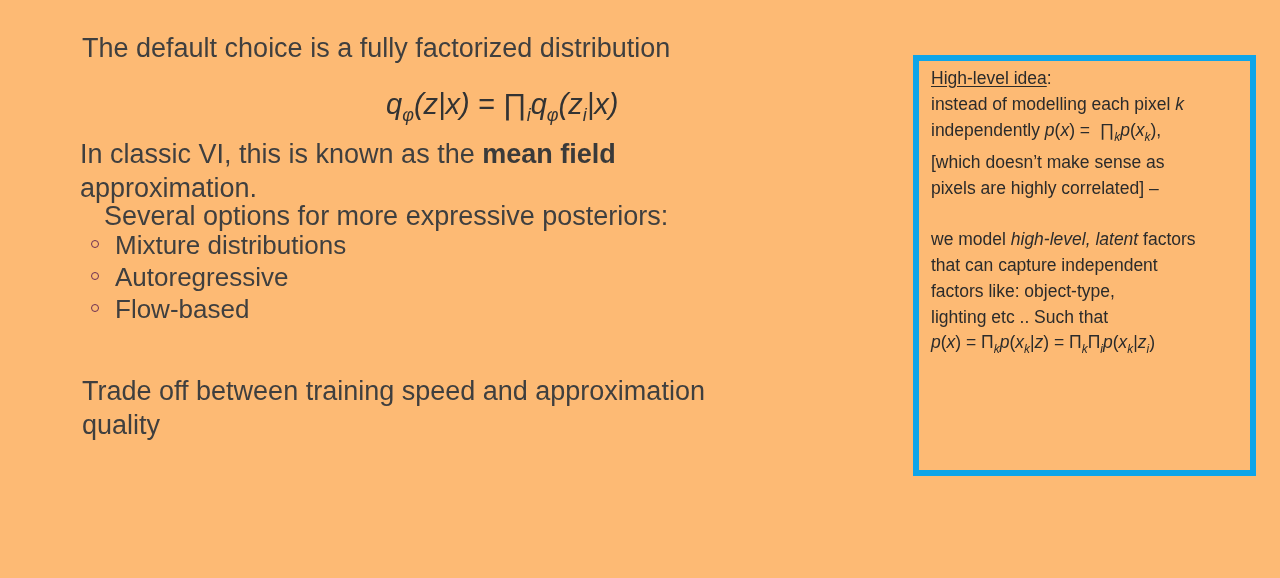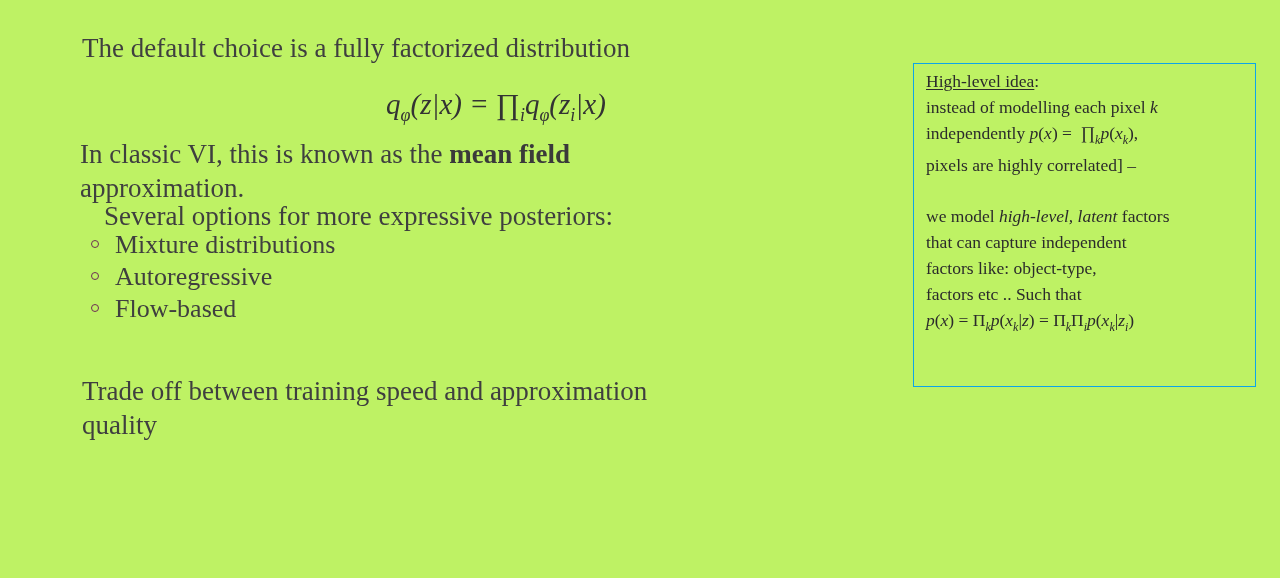--- a/index.html
+++ b/index.html
@@ -1,22 +1,22 @@
 <!DOCTYPE html>
 <html><head>
 <meta charset="utf-8">
 <style>
   html, body { margin: 0; padding: 0; background: #ffffff; }
   .slide {
     position: relative;
     width: 1280px;
     height: 578px;
-    background: #bef264;
+    background: #fdba74;
     overflow: hidden;
-    font-family: Liberation Serif, serif;
+    font-family: Liberation Sans, sans-serif;
     color: #3f3f3f;
   }
   .title {
     position: absolute;
     left: 82px; top: 30px;
     font-size: 27px;
     line-height: 36px;
     white-space: nowrap;
   }
   .formula-main {
@@ -52,28 +52,27 @@
     position: absolute;
     left: 1px; top: 11px;
     width: 6px; height: 6px;
     border: 1.6px solid #6e3053;
     border-radius: 50%;
     background: transparent;
   }
   .note-box {
     position: absolute;
     left: 913px; top: 55px;
-    width: 343px; height: 324px;
+    width: 343px; height: 421px;
     box-sizing: border-box;
-    border: 1px solid #0ea5e9;
+    border: 6px solid #0ea5e9;
     padding: 5px 10px 4px 12px;
     color: #2b2b2b;
     font-size: 17.5px;
     overflow: hidden;
-    margin-top: 8px;
   }
   .note-line {
     min-height: 25.8px;
     line-height: 25.8px;
     white-space: nowrap;
   }
   .note-line sub { font-size: 68%; }
   .note-line i { font-style: italic; }
   .note-line u { text-decoration: underline; text-underline-offset: 2px; }
 </style>
@@ -104,22 +103,23 @@
       <span>Flow-based</span>
     </li>
   </ul>
 
   <div class="para para-tradeoff">Trade off between training speed and approximation<br>quality</div>
 
   <div class="note-box">
     <div class="note-line"><u>High-level idea</u>:</div>
     <div class="note-line">instead of modelling each pixel <i>k</i></div>
     <div class="note-line">independently <i>p</i>(<i>x</i>) =&nbsp; ∏<sub><i>k</i></sub><i>p</i>(<i>x</i><sub><i>k</i></sub>),</div>
+    <div class="note-line">[which doesn’t make sense as</div>
     <div class="note-line">pixels are highly correlated] –</div>
     <div class="note-line"></div>
     <div class="note-line">we model <i>high-level, latent</i> factors</div>
     <div class="note-line">that can capture independent</div>
     <div class="note-line">factors like: object-type,</div>
-    <div class="note-line">factors etc .. Such that</div>
+    <div class="note-line">lighting etc .. Such that</div>
     <div class="note-line"><i>p</i>(<i>x</i>) = Π<sub><i>k</i></sub><i>p</i>(<i>x</i><sub><i>k</i></sub>|<i>z</i>) = Π<sub><i>k</i></sub>Π<sub><i>i</i></sub><i>p</i>(<i>x</i><sub><i>k</i></sub>|<i>z</i><sub><i>i</i></sub>)</div>
   </div>
 
 </div>
 
 </body></html>

